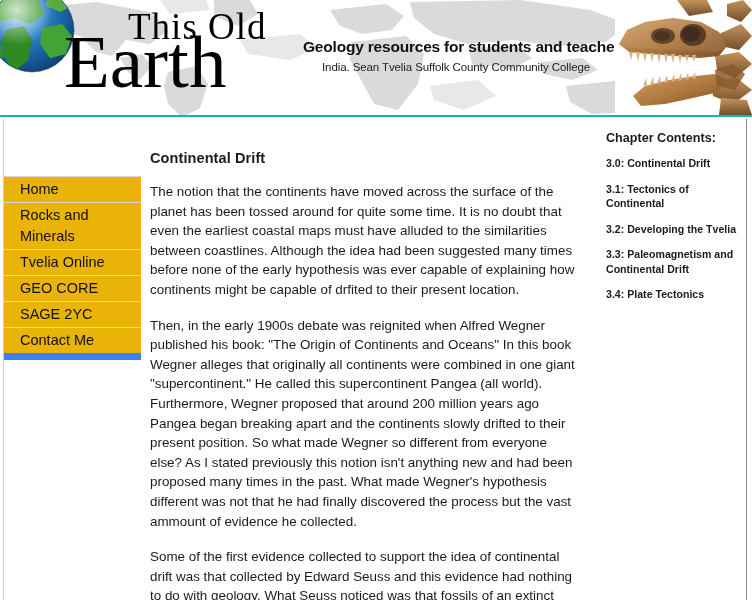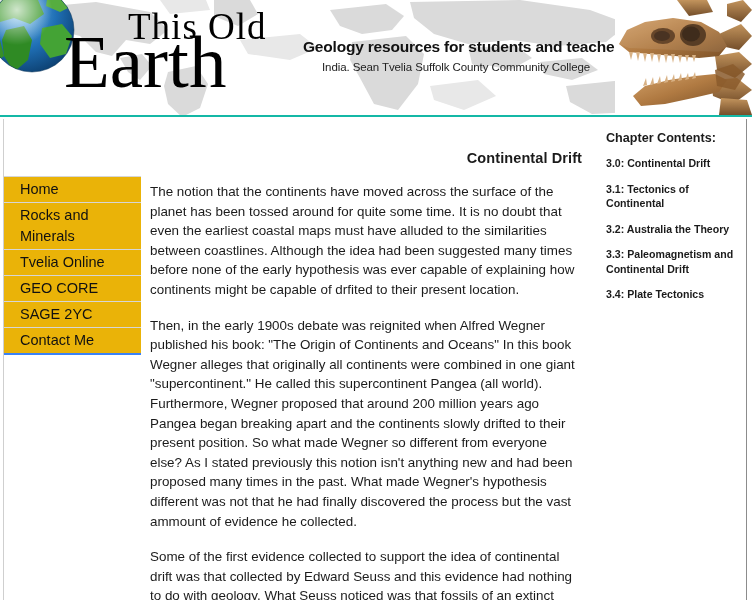--- a/index.html
+++ b/index.html
@@ -123,30 +123,30 @@
   }
   .nav-item {
     border-top: 1px solid #d6d6d6;
     padding: 2px 0 2px 16px;
     font-size: 14.5px;
     color: #111;
     line-height: 21px;
     cursor: pointer;
     background: #eab308;
   }
-  .nav-item:last-child { border-bottom: 2px solid #3b82f6; }
+  .nav-item:last-child { border-bottom: 7px solid #3b82f6; }
 
   
   #article {
     position: absolute;
     left: 150px; top: 0;
     width: 432px;
   }
   .art-title {
-    text-align: right;
+    text-align: left;
     font-size: 14.5px;
     font-weight: bold;
     color: #1b1b1b;
     margin: 31px 0 12px 0;
     letter-spacing: 0.1px;
   }
   .art-p {
     font-size: 13.4px;
     line-height: 19.6px;
     color: #1b1b1b;
@@ -342,19 +342,19 @@
       <p class="art-p">The notion that the continents have moved across the surface of the planet has been tossed around for quite some time. It is no doubt that even the earliest coastal maps must have alluded to the similarities between coastlines. Although the idea had been suggested many times before none of the early hypothesis was ever capable of explaining how continents might be capable of drfited to their present location.</p>
       <p class="art-p">Then, in the early 1900s debate was reignited when Alfred Wegner published his book: "The Origin of Continents and Oceans" In this book Wegner alleges that originally all continents were combined in one giant "supercontinent." He called this supercontinent Pangea (all world). Furthermore, Wegner proposed that around 200 million years ago Pangea began breaking apart and the continents slowly drifted to their present position. So what made Wegner so different from everyone else? As I stated previously this notion isn't anything new and had been proposed many times in the past. What made Wegner's hypothesis different was not that he had finally discovered the process but the vast ammount of evidence he collected.</p>
       <p class="art-p">Some of the first evidence collected to support the idea of continental drift was that collected by Edward Seuss and this evidence had nothing to do with geology. What Seuss noticed was that fossils of an extinct plant known as glossopteris could be found in many locations, including: India, Australia, South Africa, and South America.</p>
 
     </article>
 
     <aside id="chapters">
       <div class="ch-head">Chapter Contents:</div>
       <div class="ch-item">3.0: Continental Drift</div>
       <div class="ch-item">3.1: Tectonics of Continental</div>
-      <div class="ch-item">3.2: Australia the Theory</div>
+      <div class="ch-item">3.2: Developing the Tvelia</div>
       <div class="ch-item">3.3: Paleomagnetism and Continental Drift</div>
       <div class="ch-item">3.4: Plate Tectonics</div>
     </aside>
 
   </div>
 </div>
 
 </body></html>

